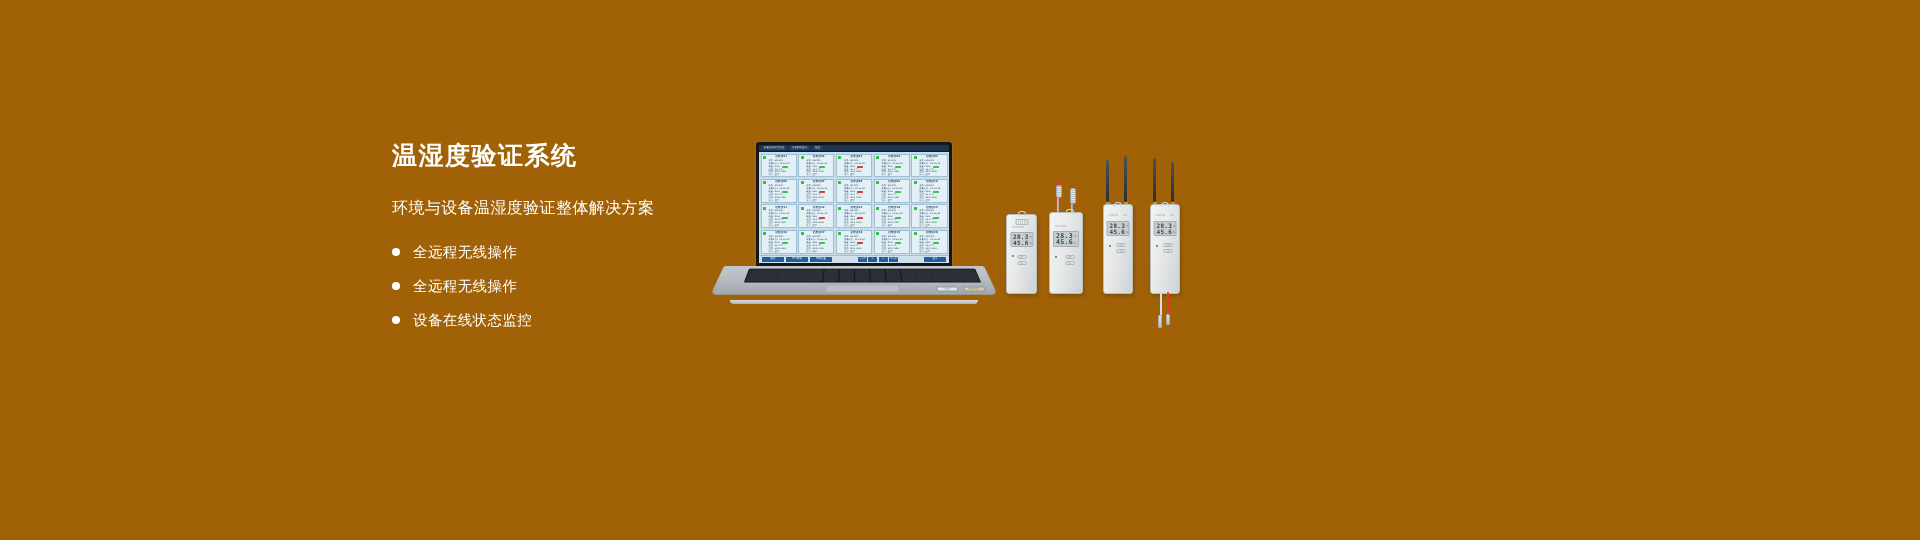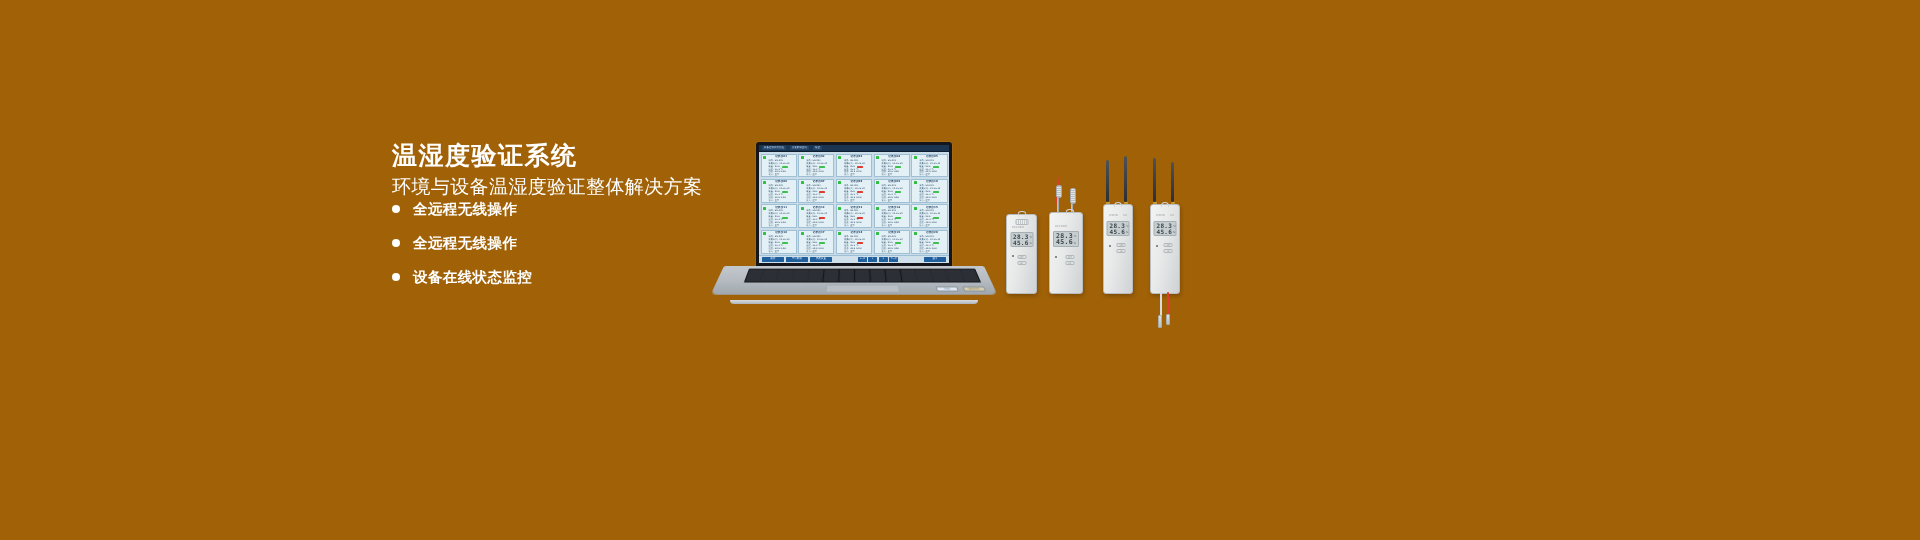--- a/index.html
+++ b/index.html
@@ -12,24 +12,24 @@
   }
   .banner { position:relative; width:1920px; height:540px; background:#a16207; }
 
   
   .copy { position:absolute; left:392px; top:142px; width:330px; }
   .headline {
     font-size:25px; font-weight:bold; color:#ffffff;
     letter-spacing:1.5px; line-height:1.1; white-space:nowrap;
   }
   .subhead {
-    margin-top:4px; font-size:19px; color:#ffffff;
+    margin-top:28px; font-size:16px; color:#ffffff;
     letter-spacing:0.4px; white-space:nowrap; font-weight:normal;
   }
-  .feature-list { list-style:none;font-weight:bold; }
+  .feature-list { margin-top:24px; list-style:none; }
   .feature-item {
     display:flex; align-items:center; margin-bottom:15px;
     font-size:14.5px; color:#ffffff; letter-spacing:0.4px; white-space:nowrap;
   }
   .bullet-dot {
     width:8px; height:8px; border-radius:50%; background:#ffffff;
     margin-right:13px; flex:0 0 auto;
   }
 
   

